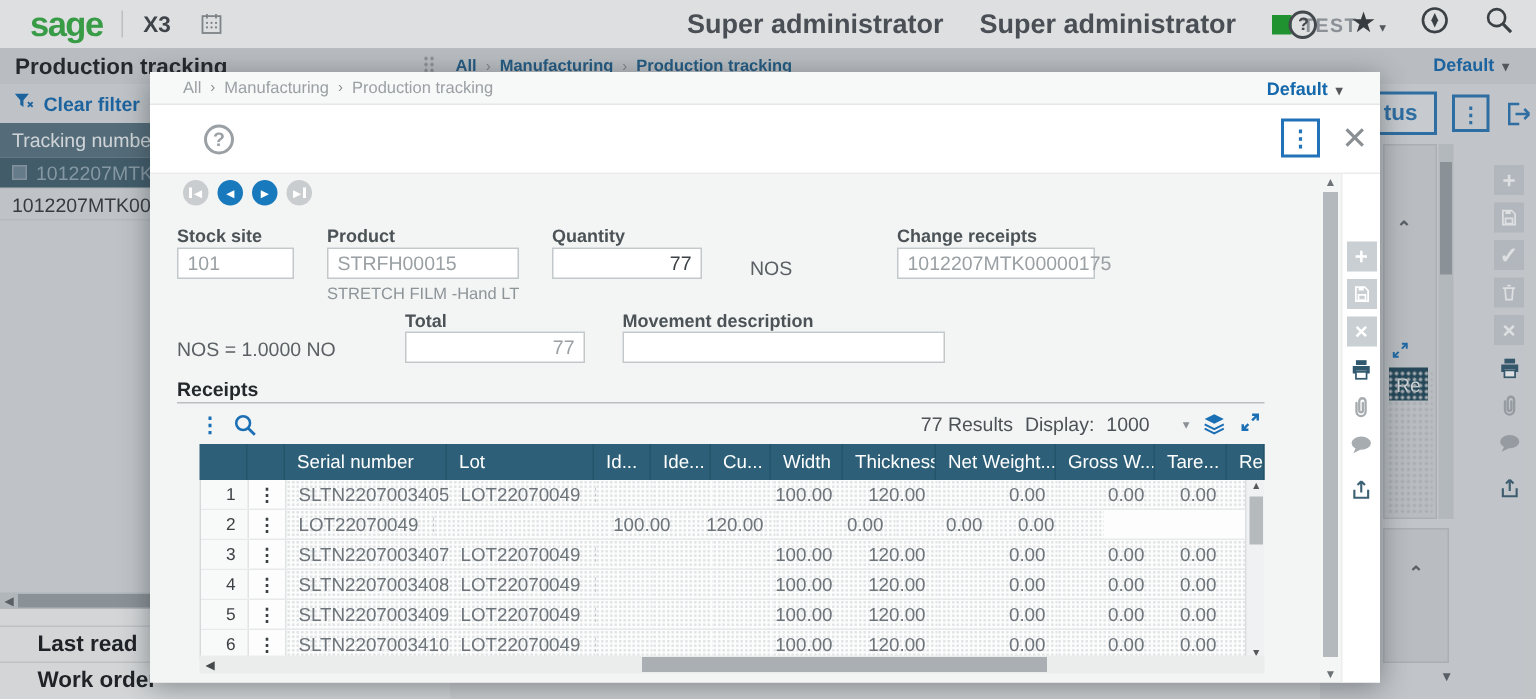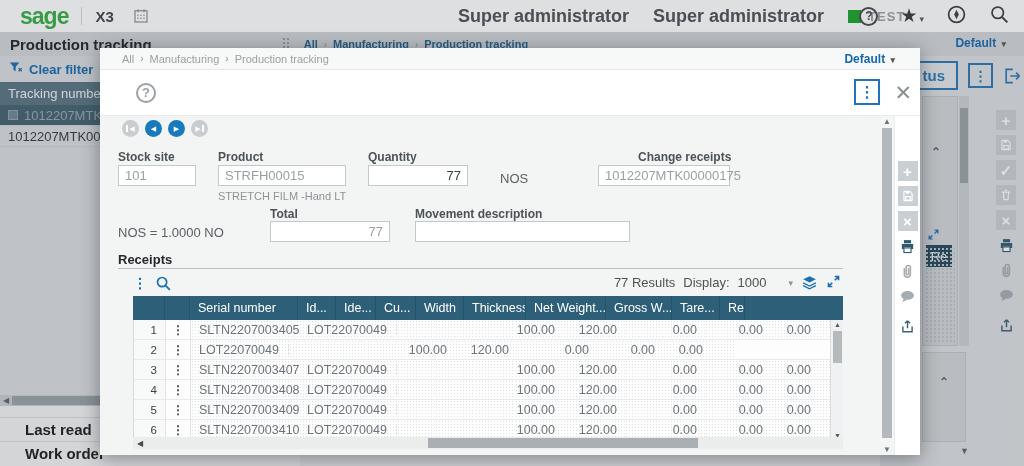--- a/index.html
+++ b/index.html
@@ -339,21 +339,21 @@
       <span class="finput" style="left:18px; top:49px; width:78px;">101</span>
 
       <span class="flabel" style="left:118px; top:34px;">Product</span>
       <span class="finput" style="left:118px; top:49px; width:128px;">STRFH00015</span>
       <span class="fhelper" style="left:118px; top:74px;">STRETCH FILM -Hand LT</span>
 
       <span class="flabel" style="left:268px; top:34px;">Quantity</span>
       <span class="finput dark num" style="left:268px; top:49px; width:100px;">77</span>
       <span class="ftext" style="left:400px; top:55px;">NOS</span>
 
-      <span class="flabel" style="left:498px; top:34px;margin-left:40px;">Change receipts</span>
+      <span class="flabel" style="left:498px; top:34px;">Change receipts</span>
       <span class="finput" style="left:498px; top:49px; width:132px;">1012207MTK00000175</span>
 
       <span class="flabel" style="left:170px; top:91px;">Total</span>
       <span class="finput num" style="left:170px; top:105px; width:120px;">77</span>
 
       <span class="flabel" style="left:315px; top:91px;">Movement description</span>
       <span class="finput" style="left:315px; top:105px; width:215px;"></span>
 
       <span class="ftext" style="left:18px; top:109px;">NOS = 1.0000 NO</span>
 
@@ -385,20 +385,21 @@
               </svg>
           </span>
         </span>
       </div>
 
       <div class="grid">
         <div class="g-headrow">
             <div class="gh" style="width: 32px;"></div>
             <div class="gh" style="width: 25px;"></div>
             <div class="gh" style="width: 108px;">Serial number</div>
+            <div class="gh" style="width: 98px;">Lot</div>
             <div class="gh" style="width: 38px;">Id...</div>
             <div class="gh" style="width: 40px;">Ide...</div>
             <div class="gh" style="width: 40px;">Cu...</div>
             <div class="gh" style="width: 48px;">Width</div>
             <div class="gh" style="width: 62px;">Thickness</div>
             <div class="gh" style="width: 80px;">Net Weight...</div>
             <div class="gh" style="width: 66px;">Gross W...</div>
             <div class="gh" style="width: 48px;">Tare...</div>
             <div class="gh" style="width: 25px;">Rema</div>
           </div>

